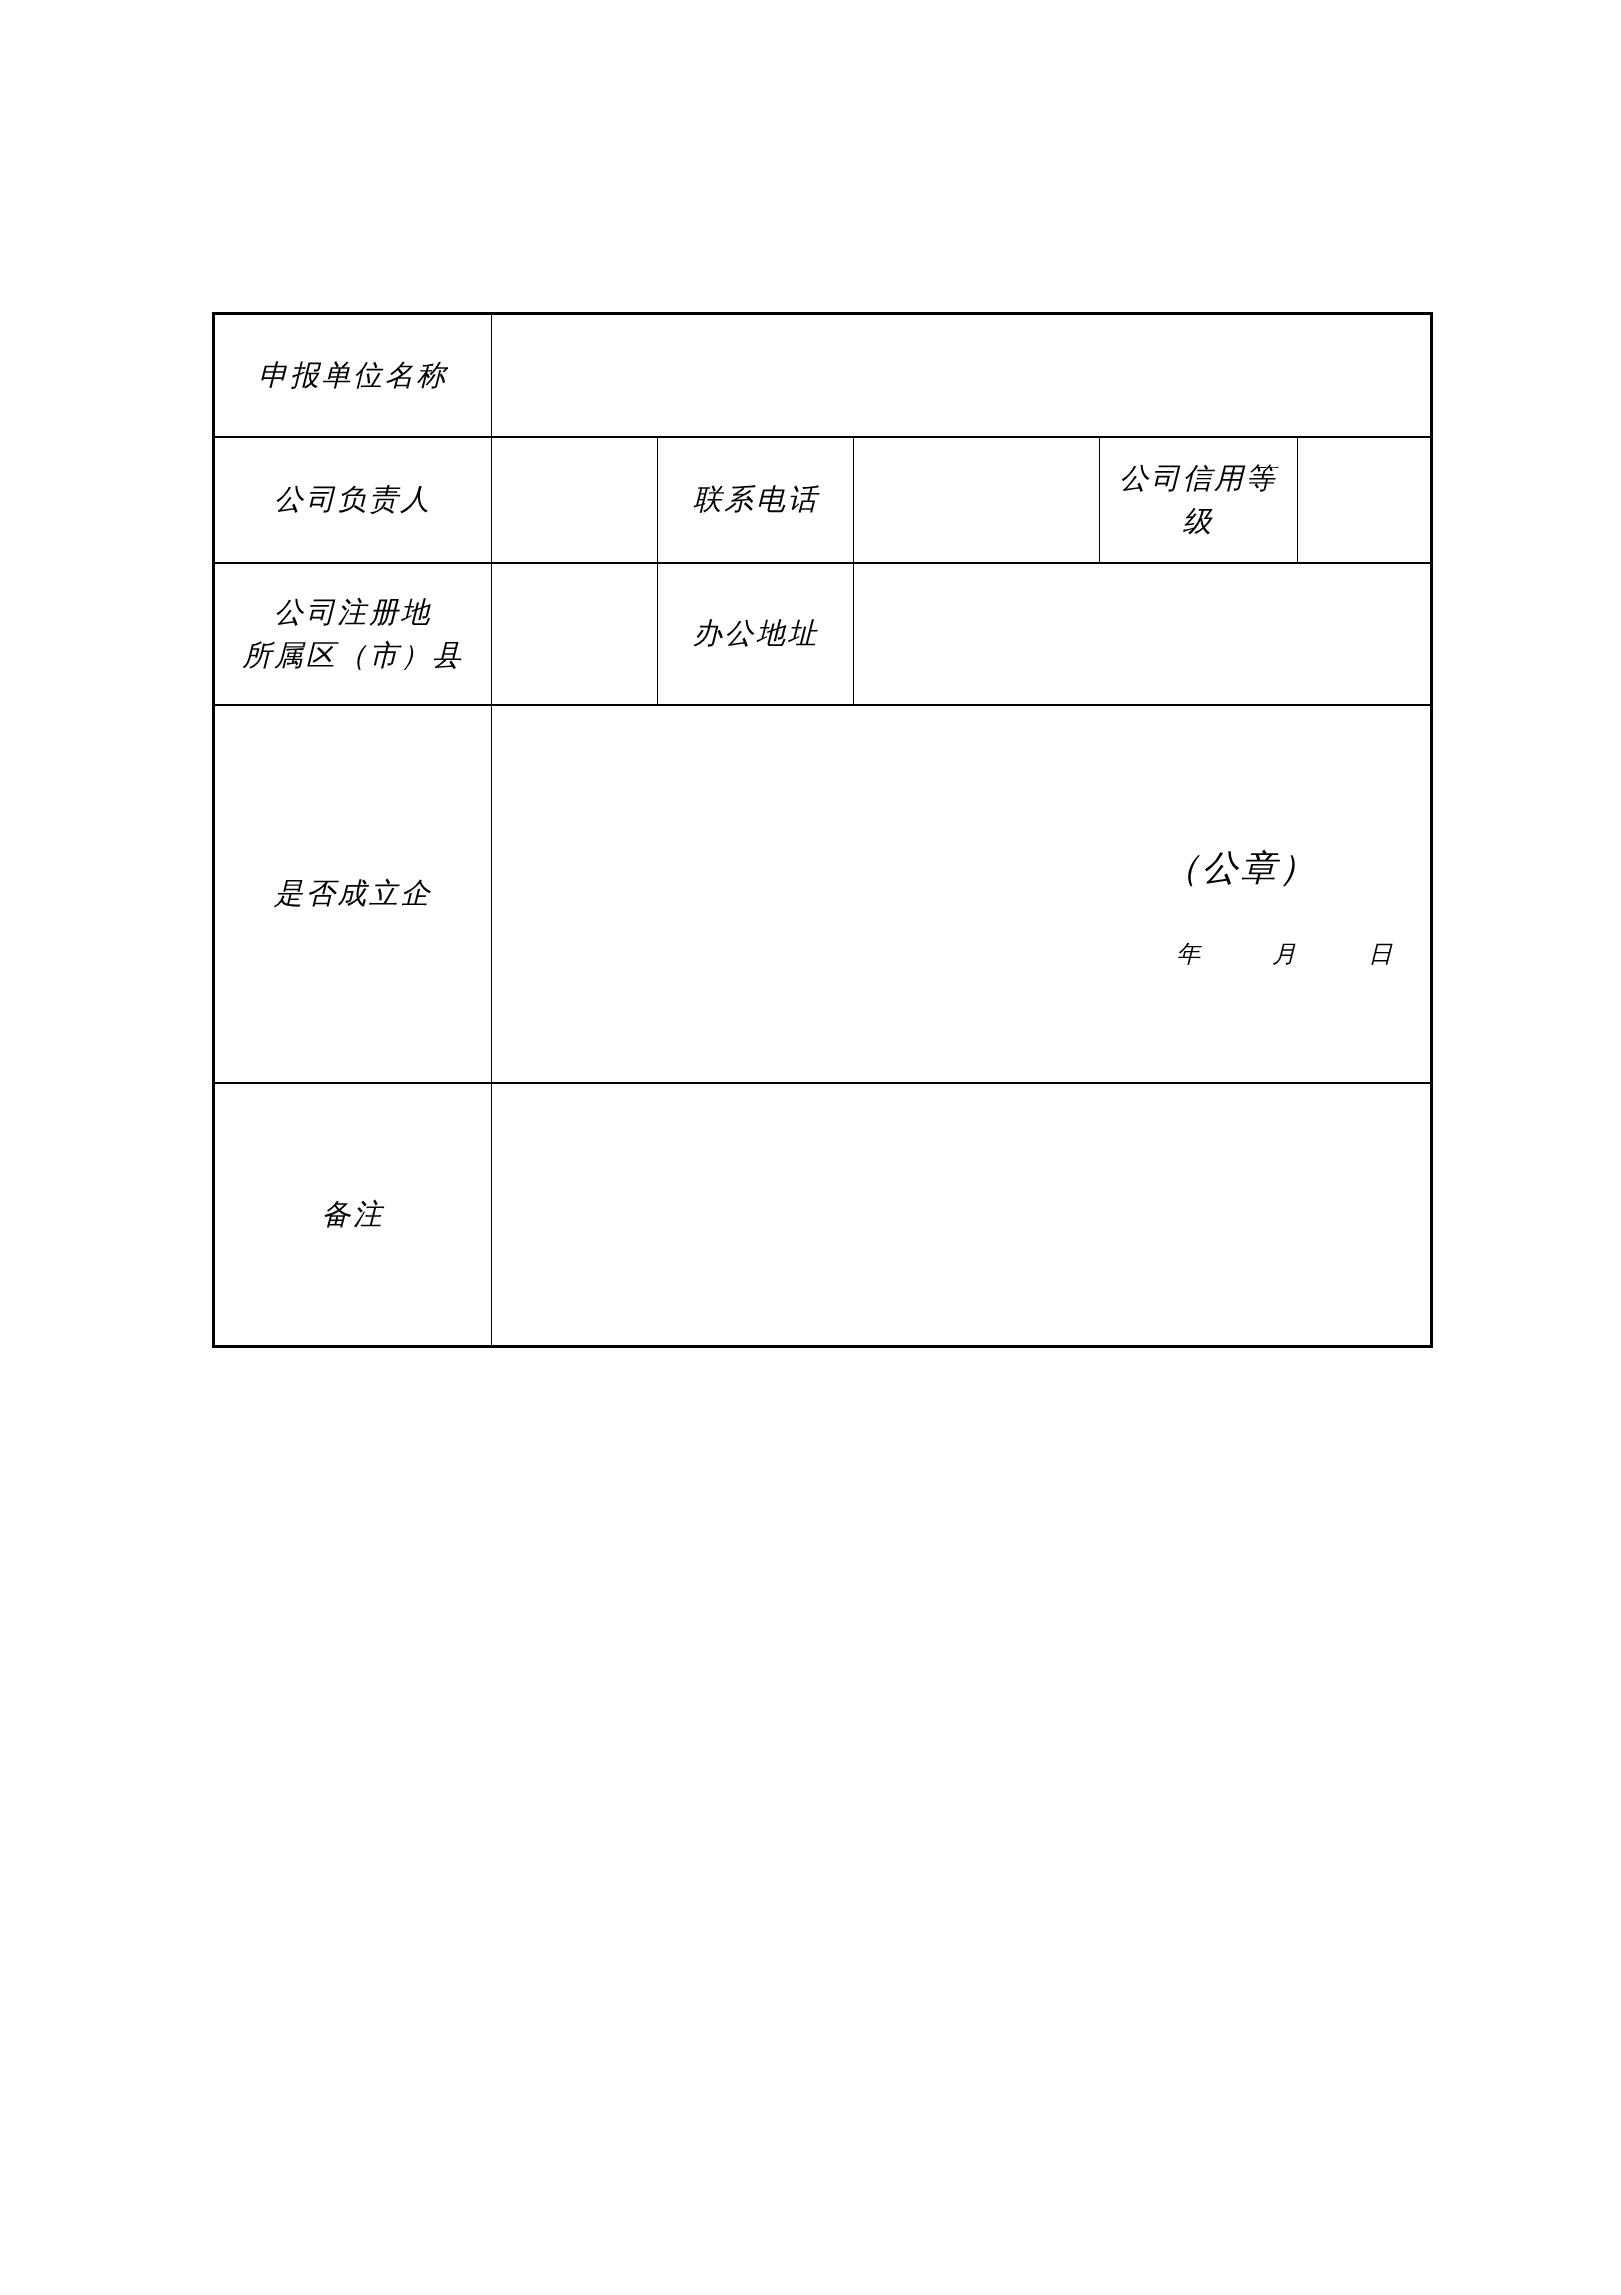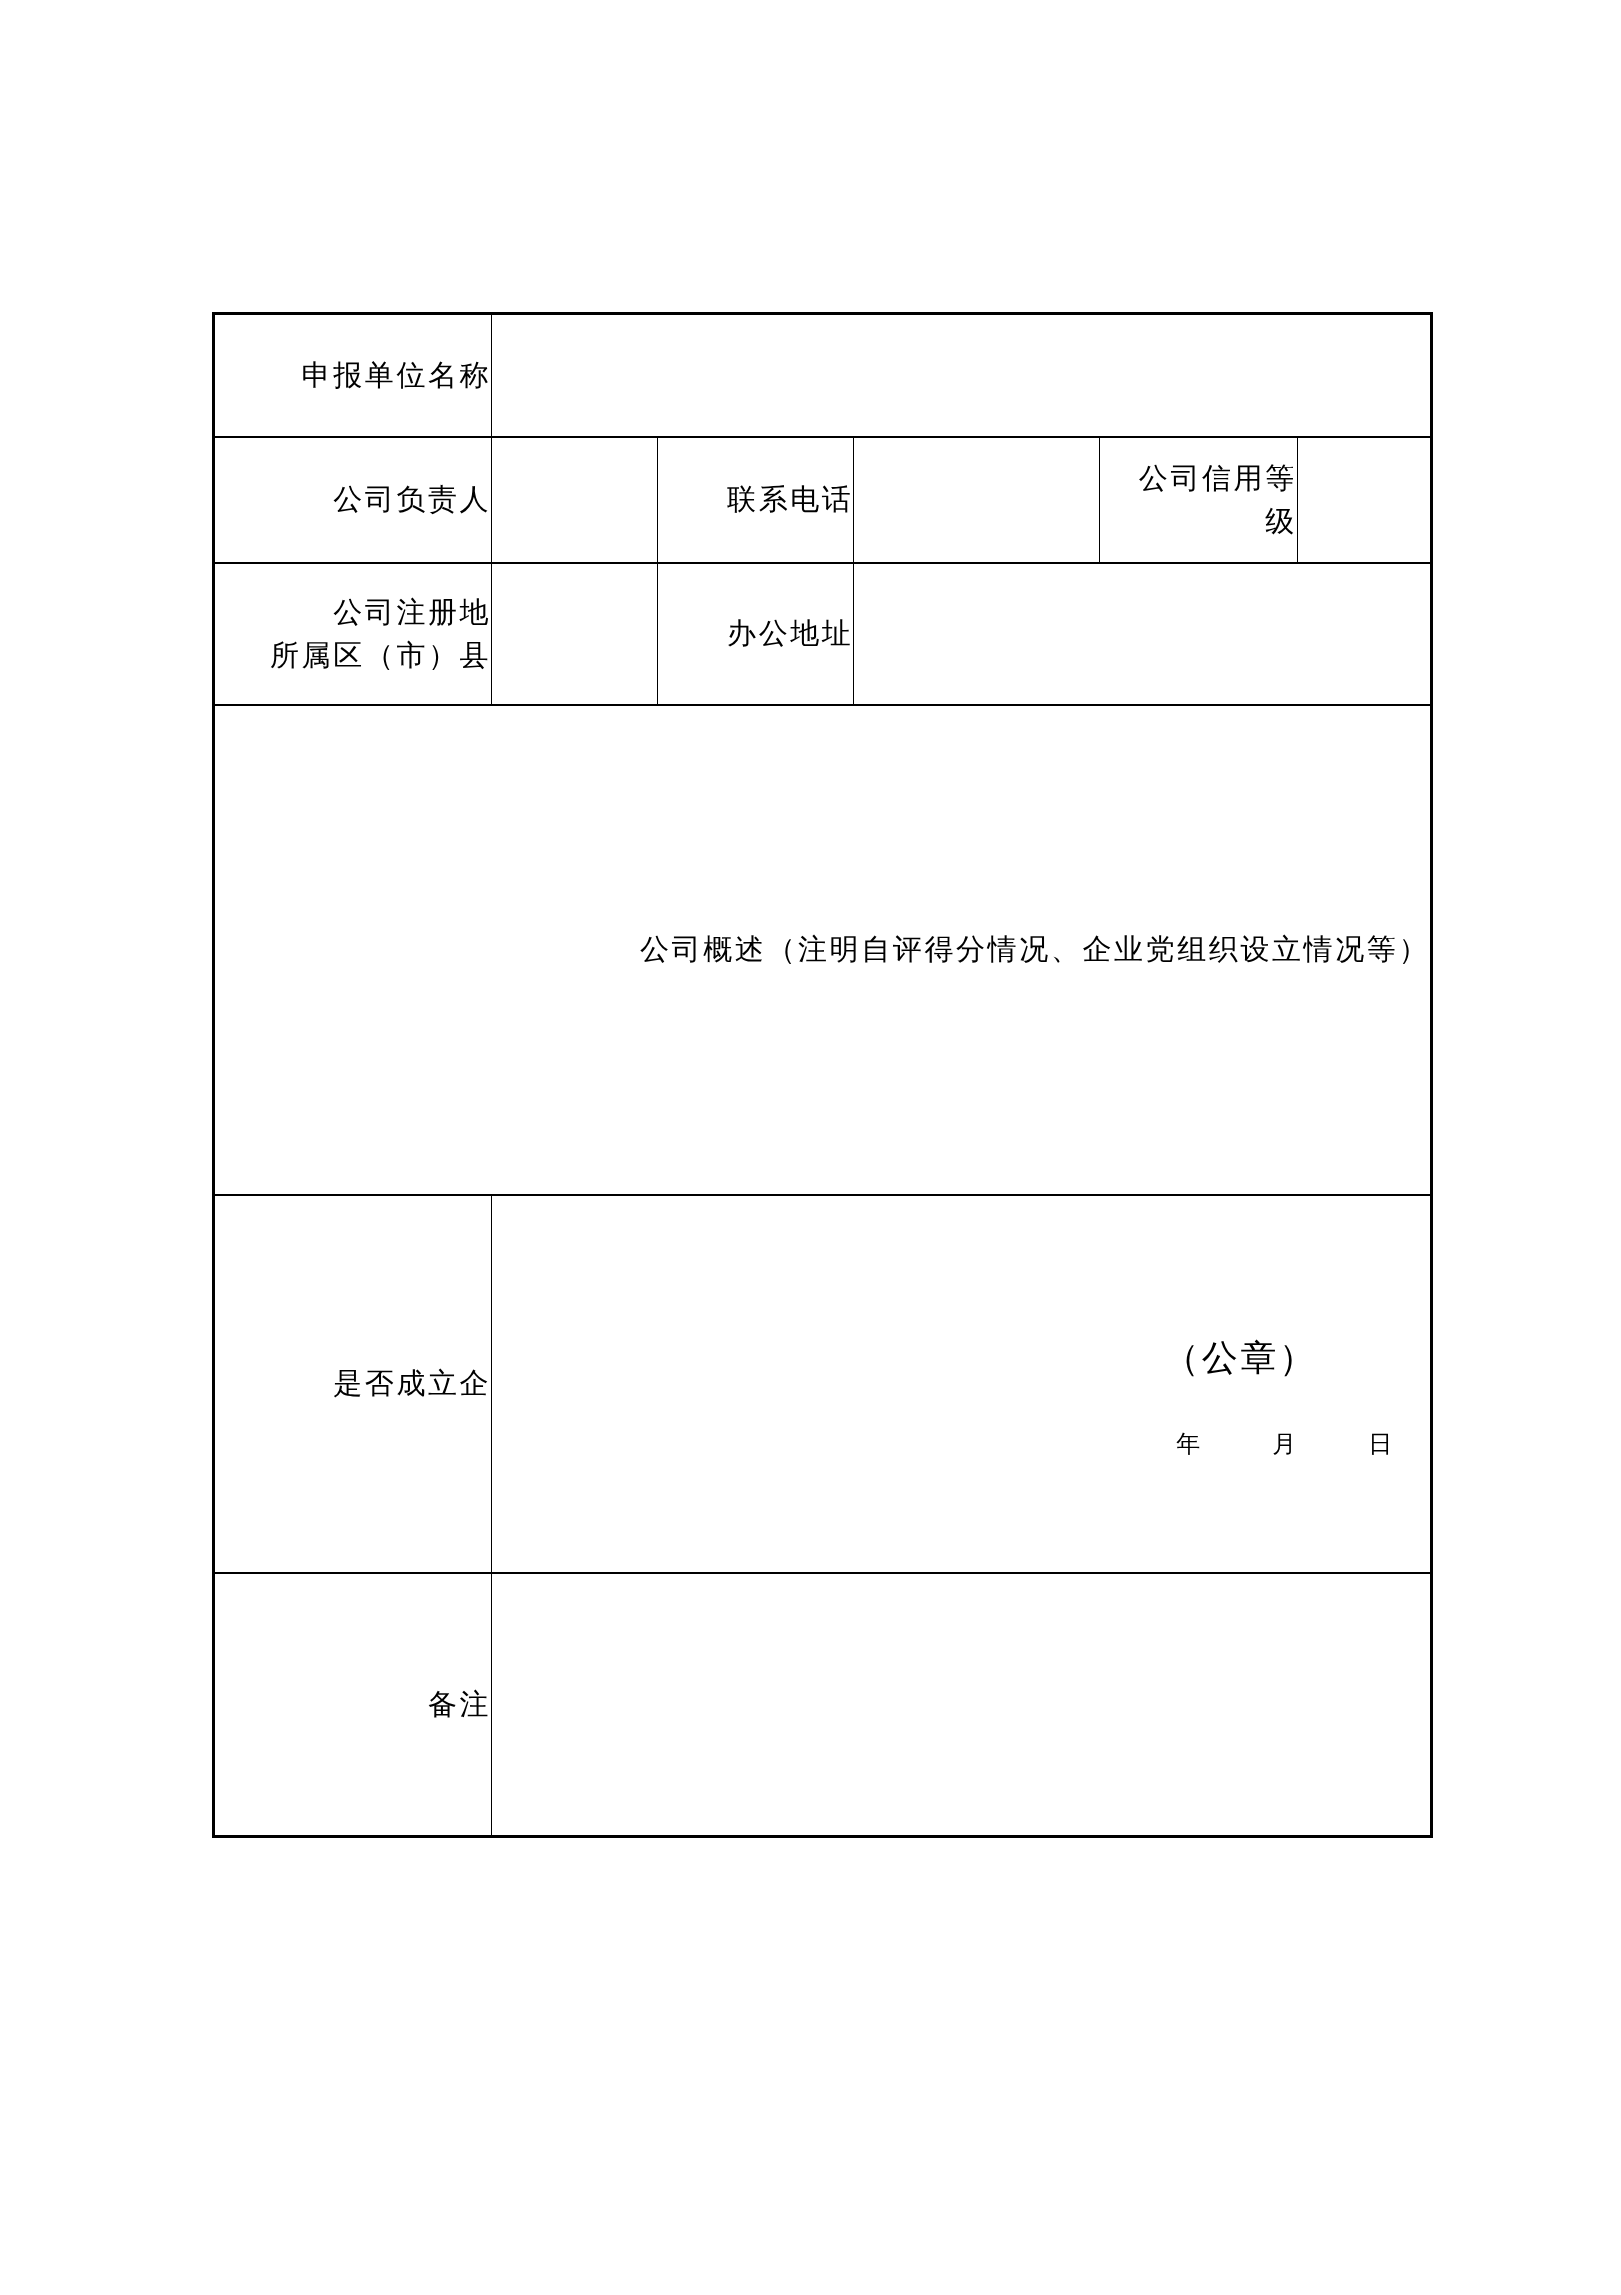--- a/index.html
+++ b/index.html
@@ -11,22 +11,22 @@
   .page{position:relative;width:1622px;height:2295px;background:#ffffff;overflow:hidden;}
   table.form{
     position:absolute;left:212px;top:312px;width:1221px;
     border-collapse:collapse;table-layout:fixed;
     border:3.5px solid #000000;
   }
   table.form td{
     border:1.8px solid #000000;
     border-top-width:2.6px;border-bottom-width:2.6px;
     font-size:29px;letter-spacing:2.6px;line-height:1.45;
-    text-align:right;vertical-align:middle;
-    padding:0;overflow:hidden;
+    text-align:center;vertical-align:middle;
+    padding:0;overflow:hidden;font-style:italic;
   }
   tr.r1{height:123px;}
   tr.r2{height:125px;}
   tr.r3{height:126px;}
   tr.r4{height:142px;margin-top:12px;}
   tr.r5{height:490px;}
   tr.r6{height:378px;}
   tr.r7{height:264px;}
   td.preline{white-space:pre-line;}
   td.lh21{line-height:2.15;}
@@ -65,23 +65,20 @@
 级</td>
         <td></td>
       </tr>
       <tr class="r4">
         <td class="preline lh21">公司注册地
 所属区（市）县</td>
         <td></td>
         <td>办公地址</td>
         <td colspan="3"></td>
       </tr>
-      <tr class="r5">
-        <td colspan="6" class="overview">公司概述（注明自评得分情况、企业党组织设立情况等）</td>
-      </tr>
       <tr class="r6">
         <td>是否成立企</td>
         <td colspan="5" class="opinion-cell">
           <span class="seal">（公章）</span>
           <span class="date-line">年　　　月　　　日</span>
         </td>
       </tr>
       <tr class="r7">
         <td>备注</td>
         <td colspan="5"></td>

